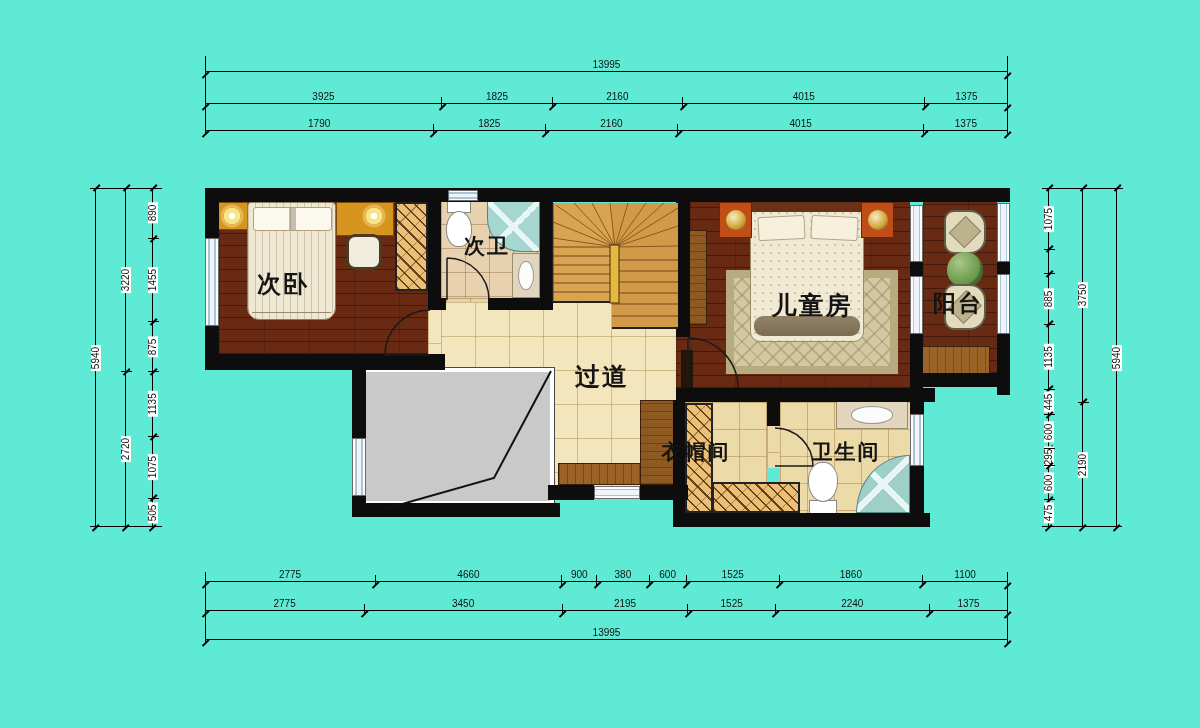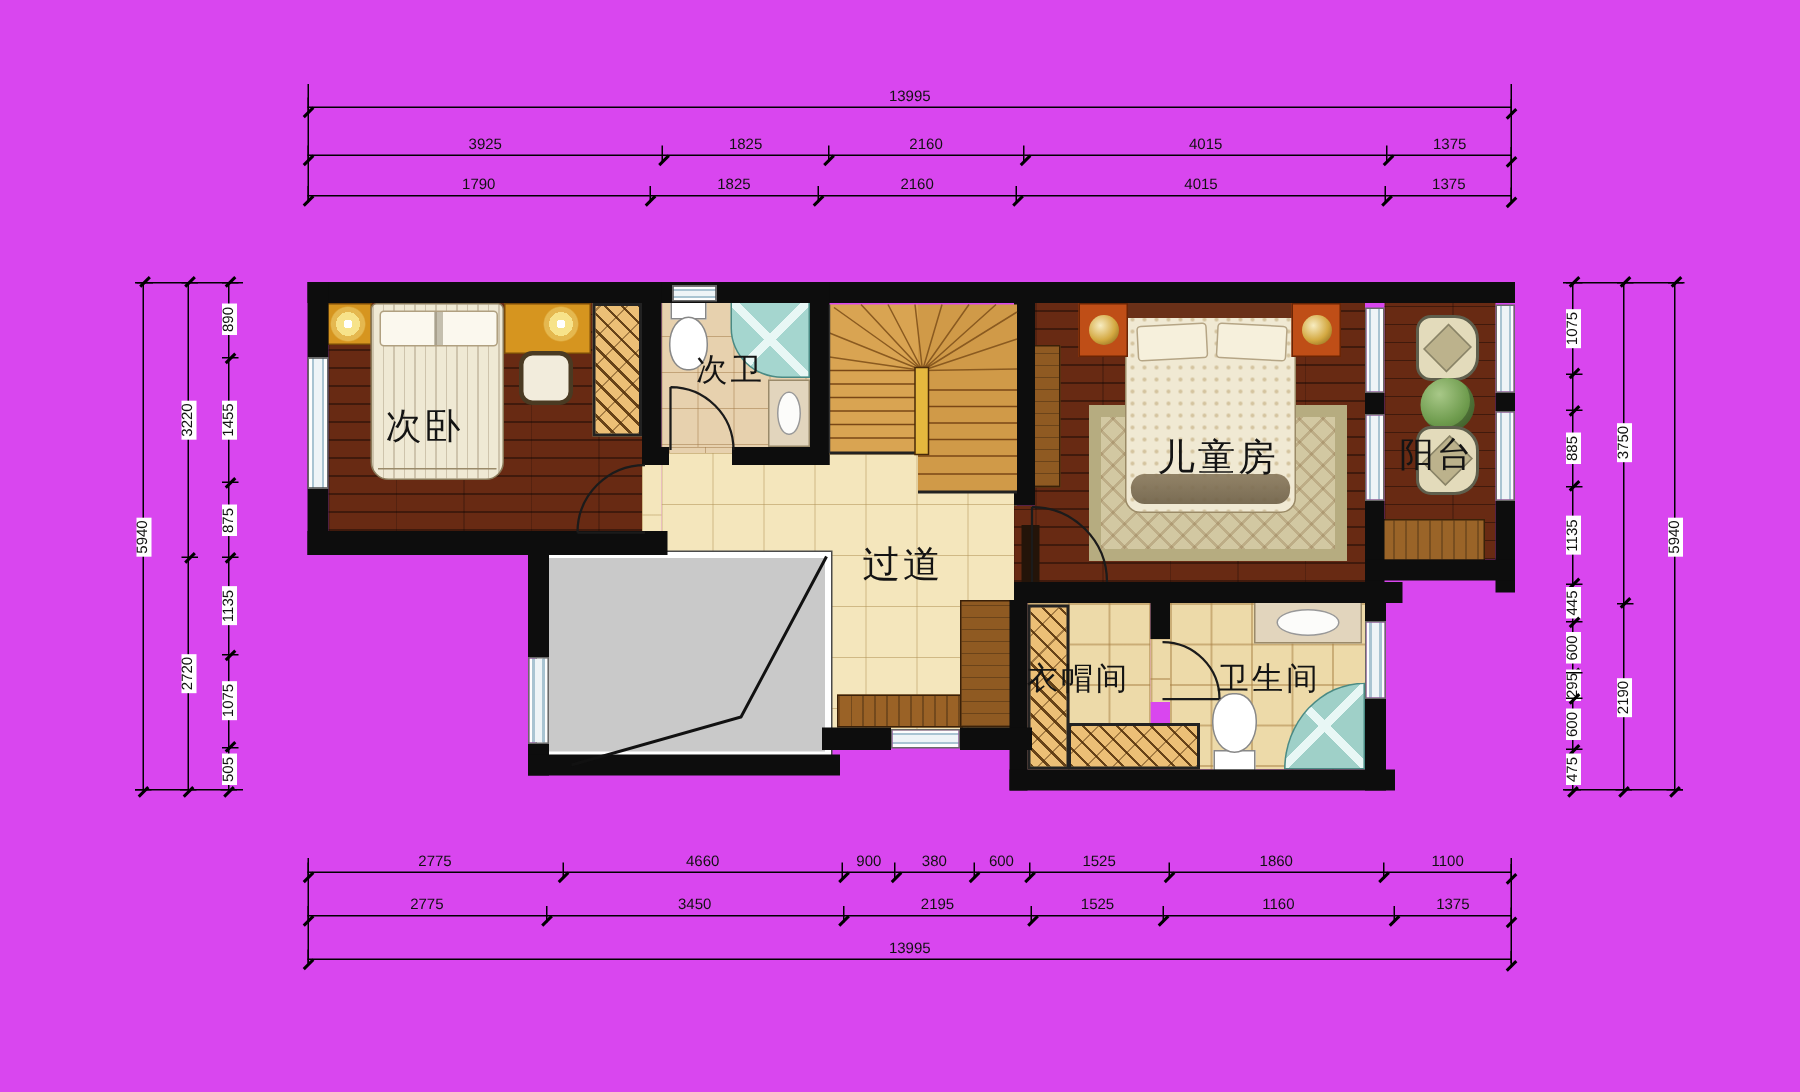--- a/index.html
+++ b/index.html
@@ -1,16 +1,16 @@
 <!DOCTYPE html>
 <html><head>
 <meta charset="utf-8">
 <style>
   html,body{margin:0;padding:0;background:#fff;}
-  .canvas{position:relative;width:1200px;height:728px;background:#d946ef;overflow:hidden;
+  .canvas{position:relative;width:1200px;height:728px;background:#5eead4;overflow:hidden;
           font-family:"Liberation Sans","DejaVu Sans",sans-serif;color:#111;}
 
   
   .dim-row{position:absolute;display:flex;height:13px;}
   .dim-row .seg{position:relative;flex-basis:0;border-bottom:1px solid #000;}
   .dim-row .seg::before{content:"";position:absolute;left:-4px;bottom:-4px;width:9px;height:1.5px;background:#000;transform:rotate(-45deg);}
   .dim-row .seg::after{content:"";position:absolute;left:-0.5px;bottom:-5px;width:1px;height:11px;background:#000;}
   .dim-row::before{content:"";position:absolute;right:0;bottom:-5px;width:1px;height:11px;background:#000;}
   .dim-row::after{content:"";position:absolute;right:-4px;bottom:-4px;width:9px;height:1.5px;background:#000;transform:rotate(-45deg);}
   .dim-row .dim-label{position:absolute;left:50%;bottom:1px;transform:translateX(-50%);font-size:10px;line-height:10px;white-space:nowrap;}
@@ -91,21 +91,21 @@
   .toilet.flip::after{top:2px;bottom:12px;border-radius:46% 46% 50% 50%;}
   .shower2{background:#a5d6cf;border:1px solid #4a8a84;border-bottom-left-radius:65%;box-sizing:border-box;
         background-image:linear-gradient(45deg,transparent 46%,#e8f7f5 46% 54%,transparent 54%),
                          linear-gradient(-45deg,transparent 46%,#e8f7f5 46% 54%,transparent 54%);}
   .shower1{background:#9fd0c8;border:1px solid #4a8a84;border-top-left-radius:100%;box-sizing:border-box;
         background-image:linear-gradient(45deg,transparent 46%,#e8f7f5 46% 54%,transparent 54%),
                          linear-gradient(-45deg,transparent 46%,#e8f7f5 46% 54%,transparent 54%);}
   .sinkm{background:#e2d5bd;border:1px solid #9a8a6a;box-sizing:border-box;}
   .sinkm::after{content:"";position:absolute;left:20%;top:16%;right:20%;bottom:16%;background:#fcfcfa;border:1px solid #999;border-radius:50%;}
 
-  .room-label{position:absolute;transform:translate(-50%,-50%);font-weight:400;color:#141414;white-space:nowrap;letter-spacing:2px;}
+  .room-label{position:absolute;transform:translate(-50%,-50%);font-weight:700;color:#141414;white-space:nowrap;letter-spacing:2px;}
   .plan-title{position:absolute;left:0;top:670px;width:1200px;text-align:center;font-size:21px;font-weight:600;letter-spacing:5px;color:#000;}
 </style>
 </head>
 <body>
 
 <div class="canvas">
 
   <div class="dim-row" style="left:205px;top:59px;width:803px;">
       <div class="seg" style="flex-grow: 13995;">
         <span class="dim-label">13995</span>
@@ -179,21 +179,21 @@
       <div class="seg" style="flex-grow: 3450;">
         <span class="dim-label">3450</span>
       </div>
       <div class="seg" style="flex-grow: 2195;">
         <span class="dim-label">2195</span>
       </div>
       <div class="seg" style="flex-grow: 1525;">
         <span class="dim-label">1525</span>
       </div>
       <div class="seg" style="flex-grow: 2680;">
-        <span class="dim-label">1160</span>
+        <span class="dim-label">2240</span>
       </div>
       <div class="seg" style="flex-grow: 1375;">
         <span class="dim-label">1375</span>
       </div>
     </div>
   <div class="dim-row" style="left:205px;top:627px;width:803px;">
       <div class="seg" style="flex-grow: 13995;">
         <span class="dim-label">13995</span>
       </div>
     </div>
@@ -386,17 +386,17 @@
       <path d="M775,428 A38,38 0 0 1 813,466 M775,466H813"></path>
     </g>
     <polyline points="551,371 494,478 381,510" fill="none" stroke="#111" stroke-width="2"></polyline>
   </svg>
 
   <div class="room-label" style="left:283px;top:284px;font-size:24px;">次卧</div>
   <div class="room-label" style="left:487px;top:246px;font-size:21px;">次卫</div>
   <div class="room-label" style="left:602px;top:376px;font-size:25px;">过道</div>
   <div class="room-label" style="left:812px;top:305px;font-size:25px;">儿童房</div>
   <div class="room-label" style="left:958px;top:303px;font-size:23px;">阳台</div>
-  <div class="room-label" style="left:719px;top:452px;font-size:21px;">衣帽间</div>
+  <div class="room-label" style="left:696px;top:452px;font-size:21px;">衣帽间</div>
   <div class="room-label" style="left:846px;top:452px;font-size:21px;">卫生间</div>
 
 
 </div>
 
 </body></html>

